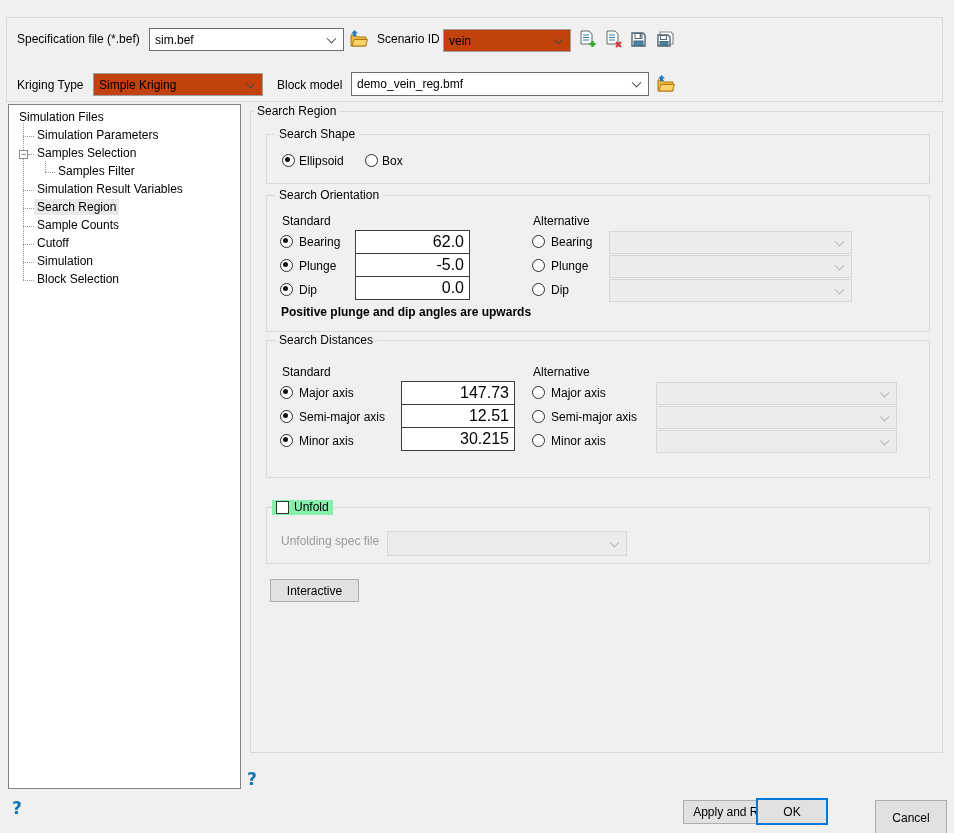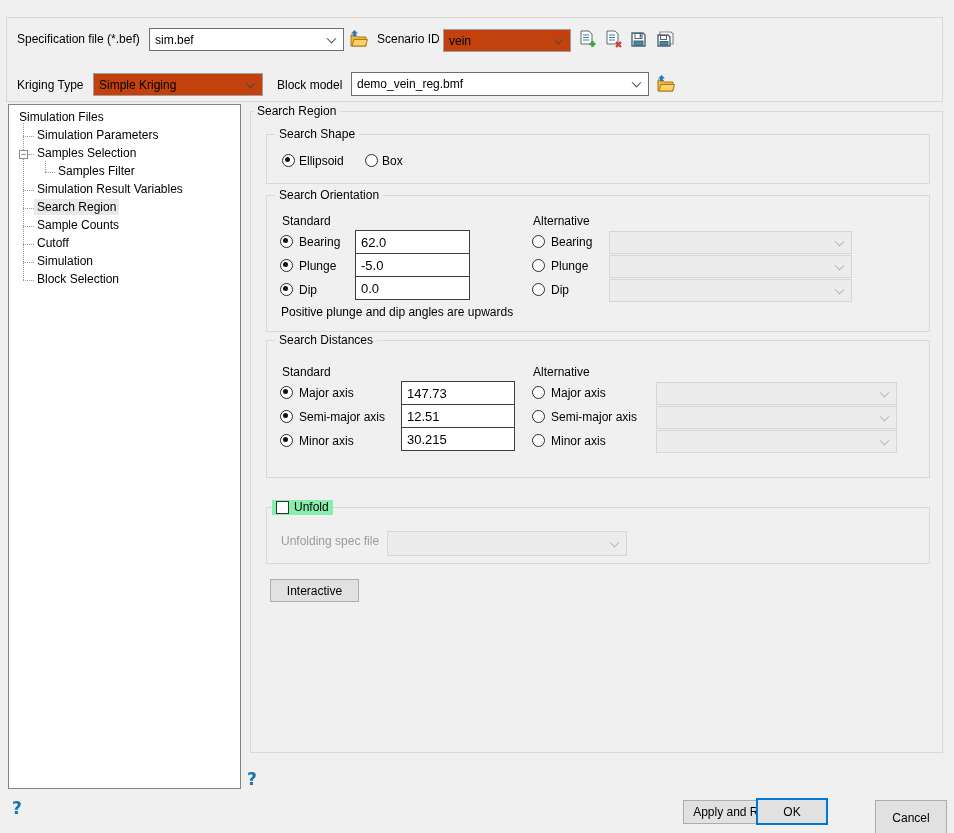--- a/index.html
+++ b/index.html
@@ -1,34 +1,34 @@
 <!DOCTYPE html>
 <html><head>
 <meta charset="utf-8">
 <style>
   html,body{margin:0;padding:0;background:#f0f0f0;}
   .dialog{position:relative;width:954px;height:833px;background:#f0f0f0;
     font-family:"Liberation Sans",sans-serif;font-size:12px;color:#000;overflow:hidden;}
   .lbl{position:absolute;white-space:nowrap;line-height:14px;}
   .lbl.grey{color:#9b9b9b;}
-  .bold{font-weight:normal;}
+  .bold{font-weight:bold;}
 
   
   .combo{position:absolute;box-sizing:border-box;background:#fff;border:1px solid #6e6e6e;
     display:flex;align-items:center;padding:0 20px 0 5px;white-space:nowrap;overflow:hidden;}
   .combo.grey{background:#c2410c;border-color:#9e9e9e;}
   .combo.disabled{background:#ececec;border-color:#d6d6d6;}
   .chev{position:absolute;right:8px;top:50%;width:6px;height:6px;
     border-right:1px solid #4a4a4a;border-bottom:1px solid #4a4a4a;
     transform:translateY(-70%) rotate(45deg);}
   .combo.disabled .chev{border-color:#b4b4b4;}
 
   
   .val-input{position:absolute;box-sizing:border-box;border:1px solid #3d3d3d;background:#fff;
-    font-family:"Liberation Sans",sans-serif;font-size:13px;padding:2px 5px;outline:none;}
+    font-family:"Liberation Sans",sans-serif;font-size:16px;padding:2px 5px;outline:none;text-align:right;}
 
   
   .groupbox{position:absolute;box-sizing:border-box;border:1px solid #d9d9d9;}
   .gb-caption{position:absolute;top:-8px;left:8px;background:#f0f0f0;padding:0 4px;
     line-height:15px;white-space:nowrap;}
 
   
   .radio{position:absolute;width:13px;height:13px;border:1px solid #2b2b2b;border-radius:50%;
     background:#fff;box-sizing:border-box;}
   .radio.checked::after{content:"";position:absolute;left:2px;top:2px;width:5px;height:5px;

